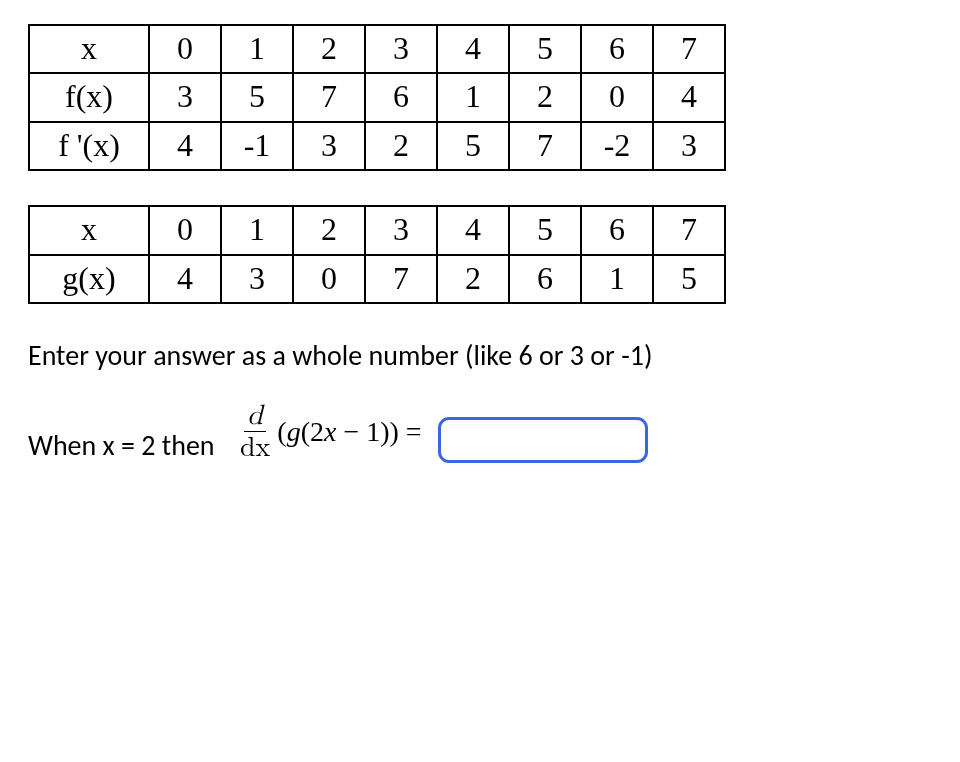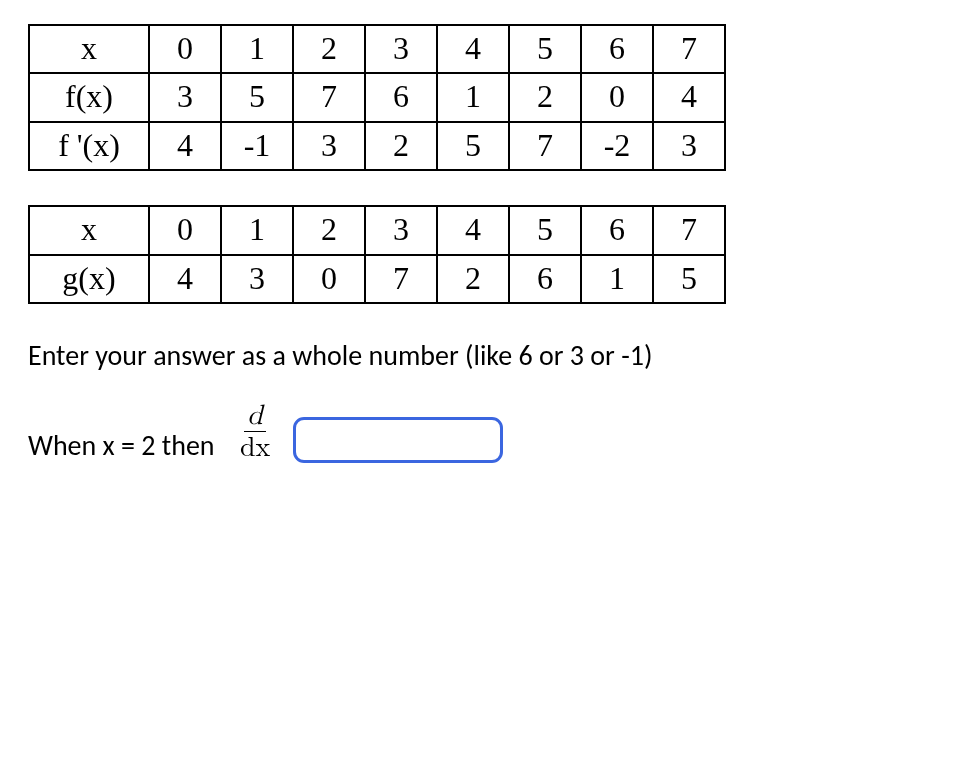--- a/index.html
+++ b/index.html
@@ -147,15 +147,16 @@
 <div class="question-text">Enter your answer as a whole number (like 6 or 3 or -1)</div>
 
 <div class="answer-line">
   <span>When x = 2 then</span>
   &nbsp;
   <span class="math">
     <span class="frac">
       <span class="num">d</span>
       <span class="den">dx</span>
     </span>
+    <span style="font-family:'Times New Roman',serif;">(<span class="mi">g</span>(2<span class="mi">x</span> − 1)) =</span>
   </span>
   <input class="answer-input" type="text" value="" style="">
 </div>
 
 </body></html>

